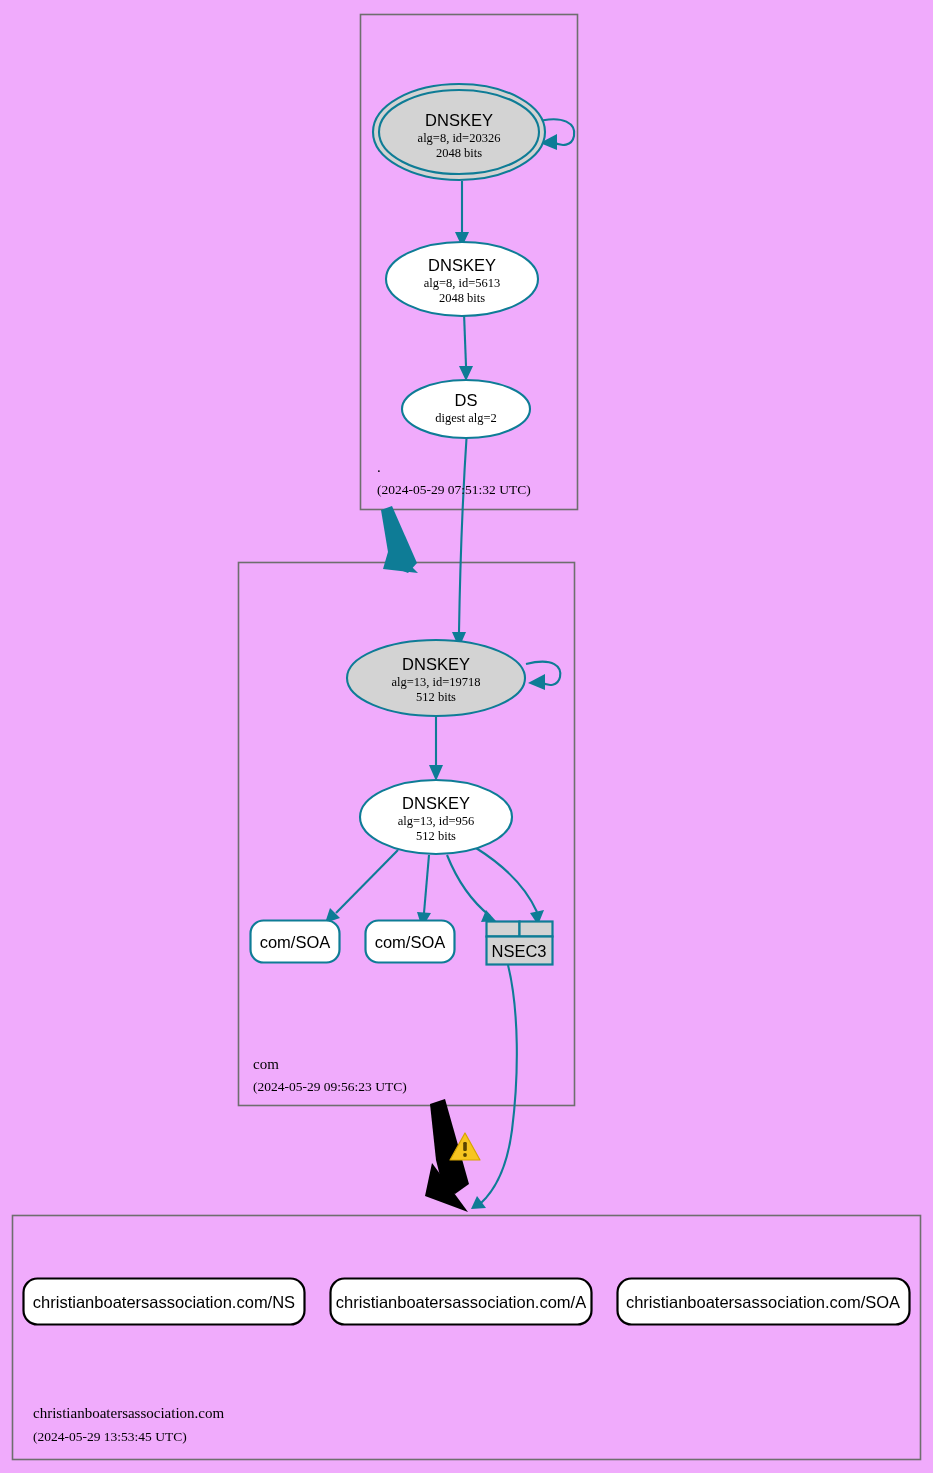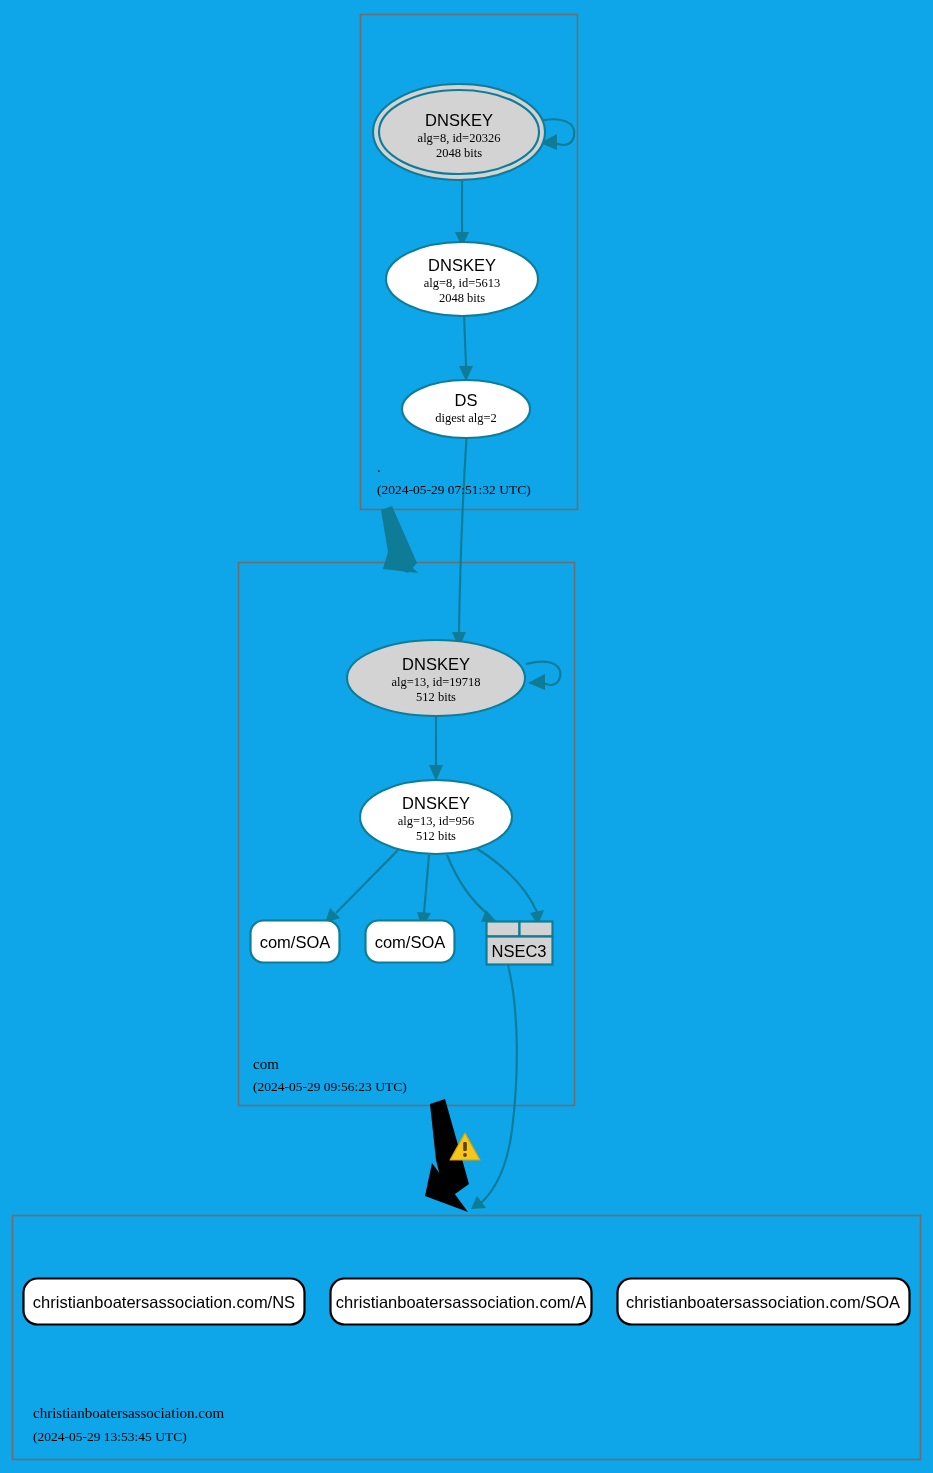--- a/index.html
+++ b/index.html
@@ -7,21 +7,21 @@
     padding: 0;
     background: #ffffff;
   }
   body {
     font-family: "Liberation Serif", serif;
   }
   #canvas {
     position: relative;
     width: 933px;
     height: 1473px;
-    background: #0ea5e9;
+    background: #f0abfc;
     overflow: hidden;
   }
   #graph-svg {
     position: absolute;
     left: 0;
     top: 0;
     width: 933px;
     height: 1473px;
   }
   .zone-box {

